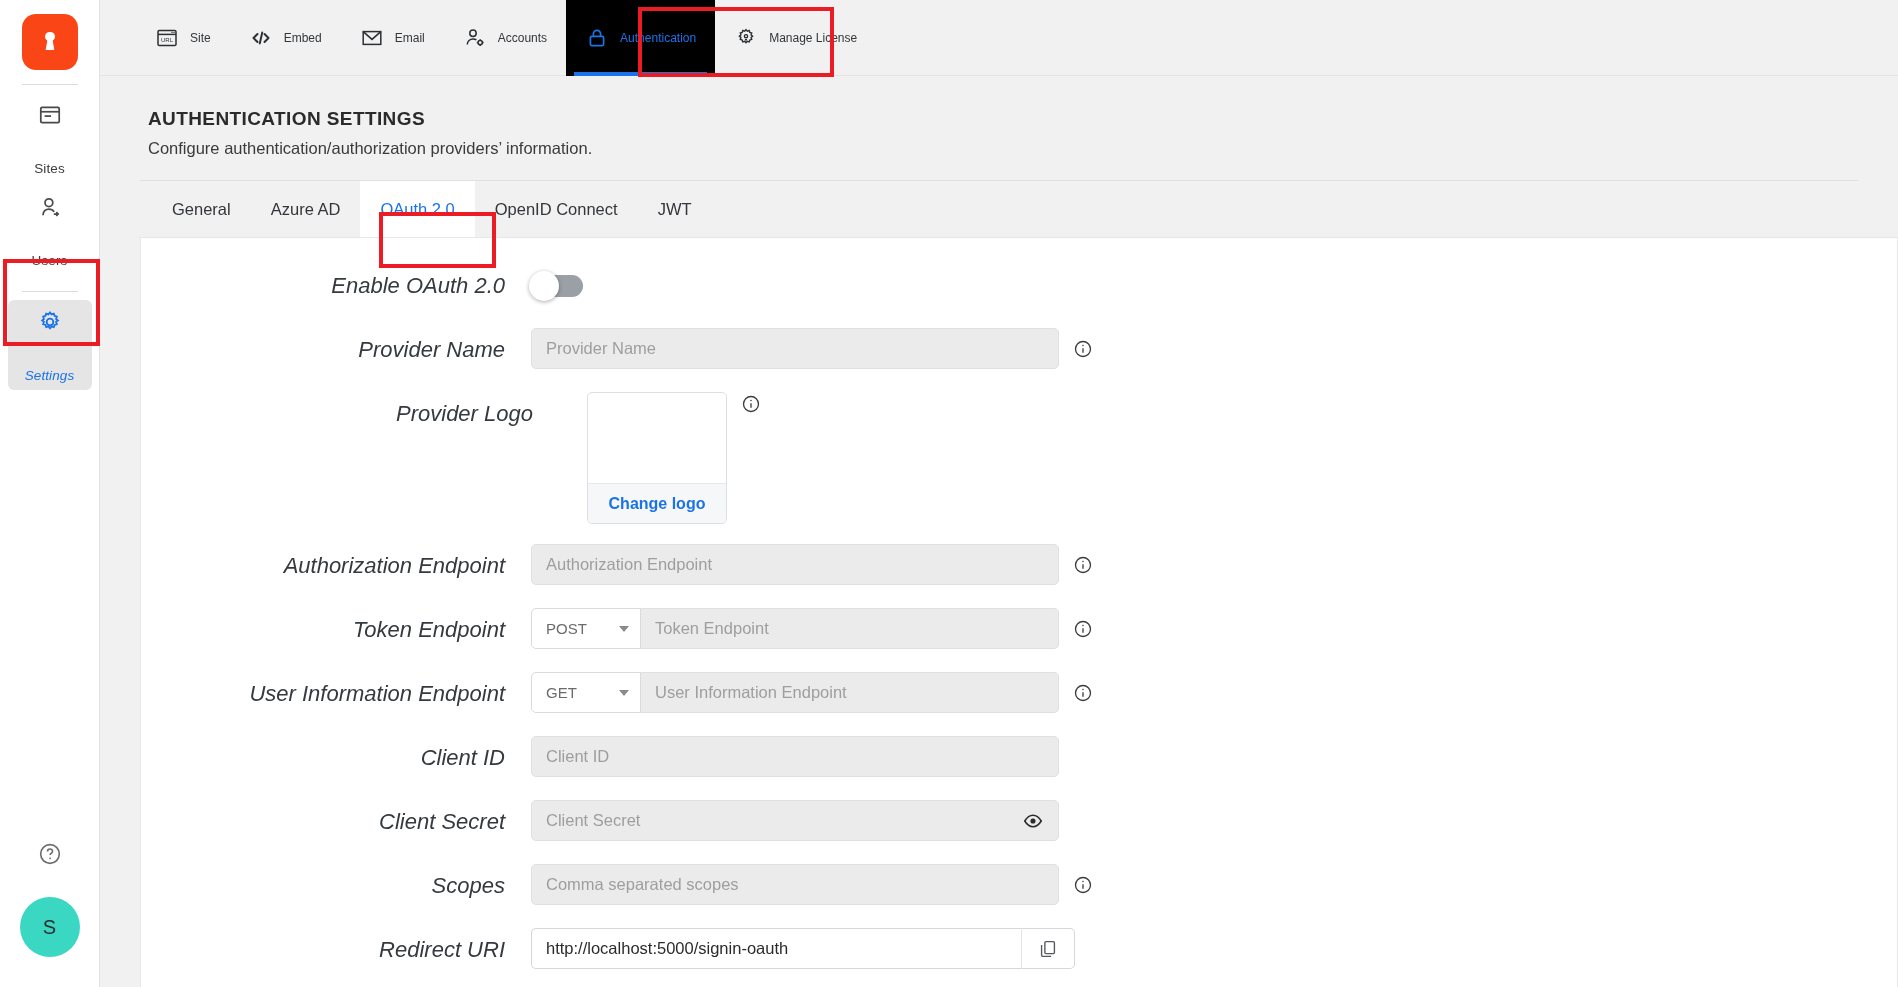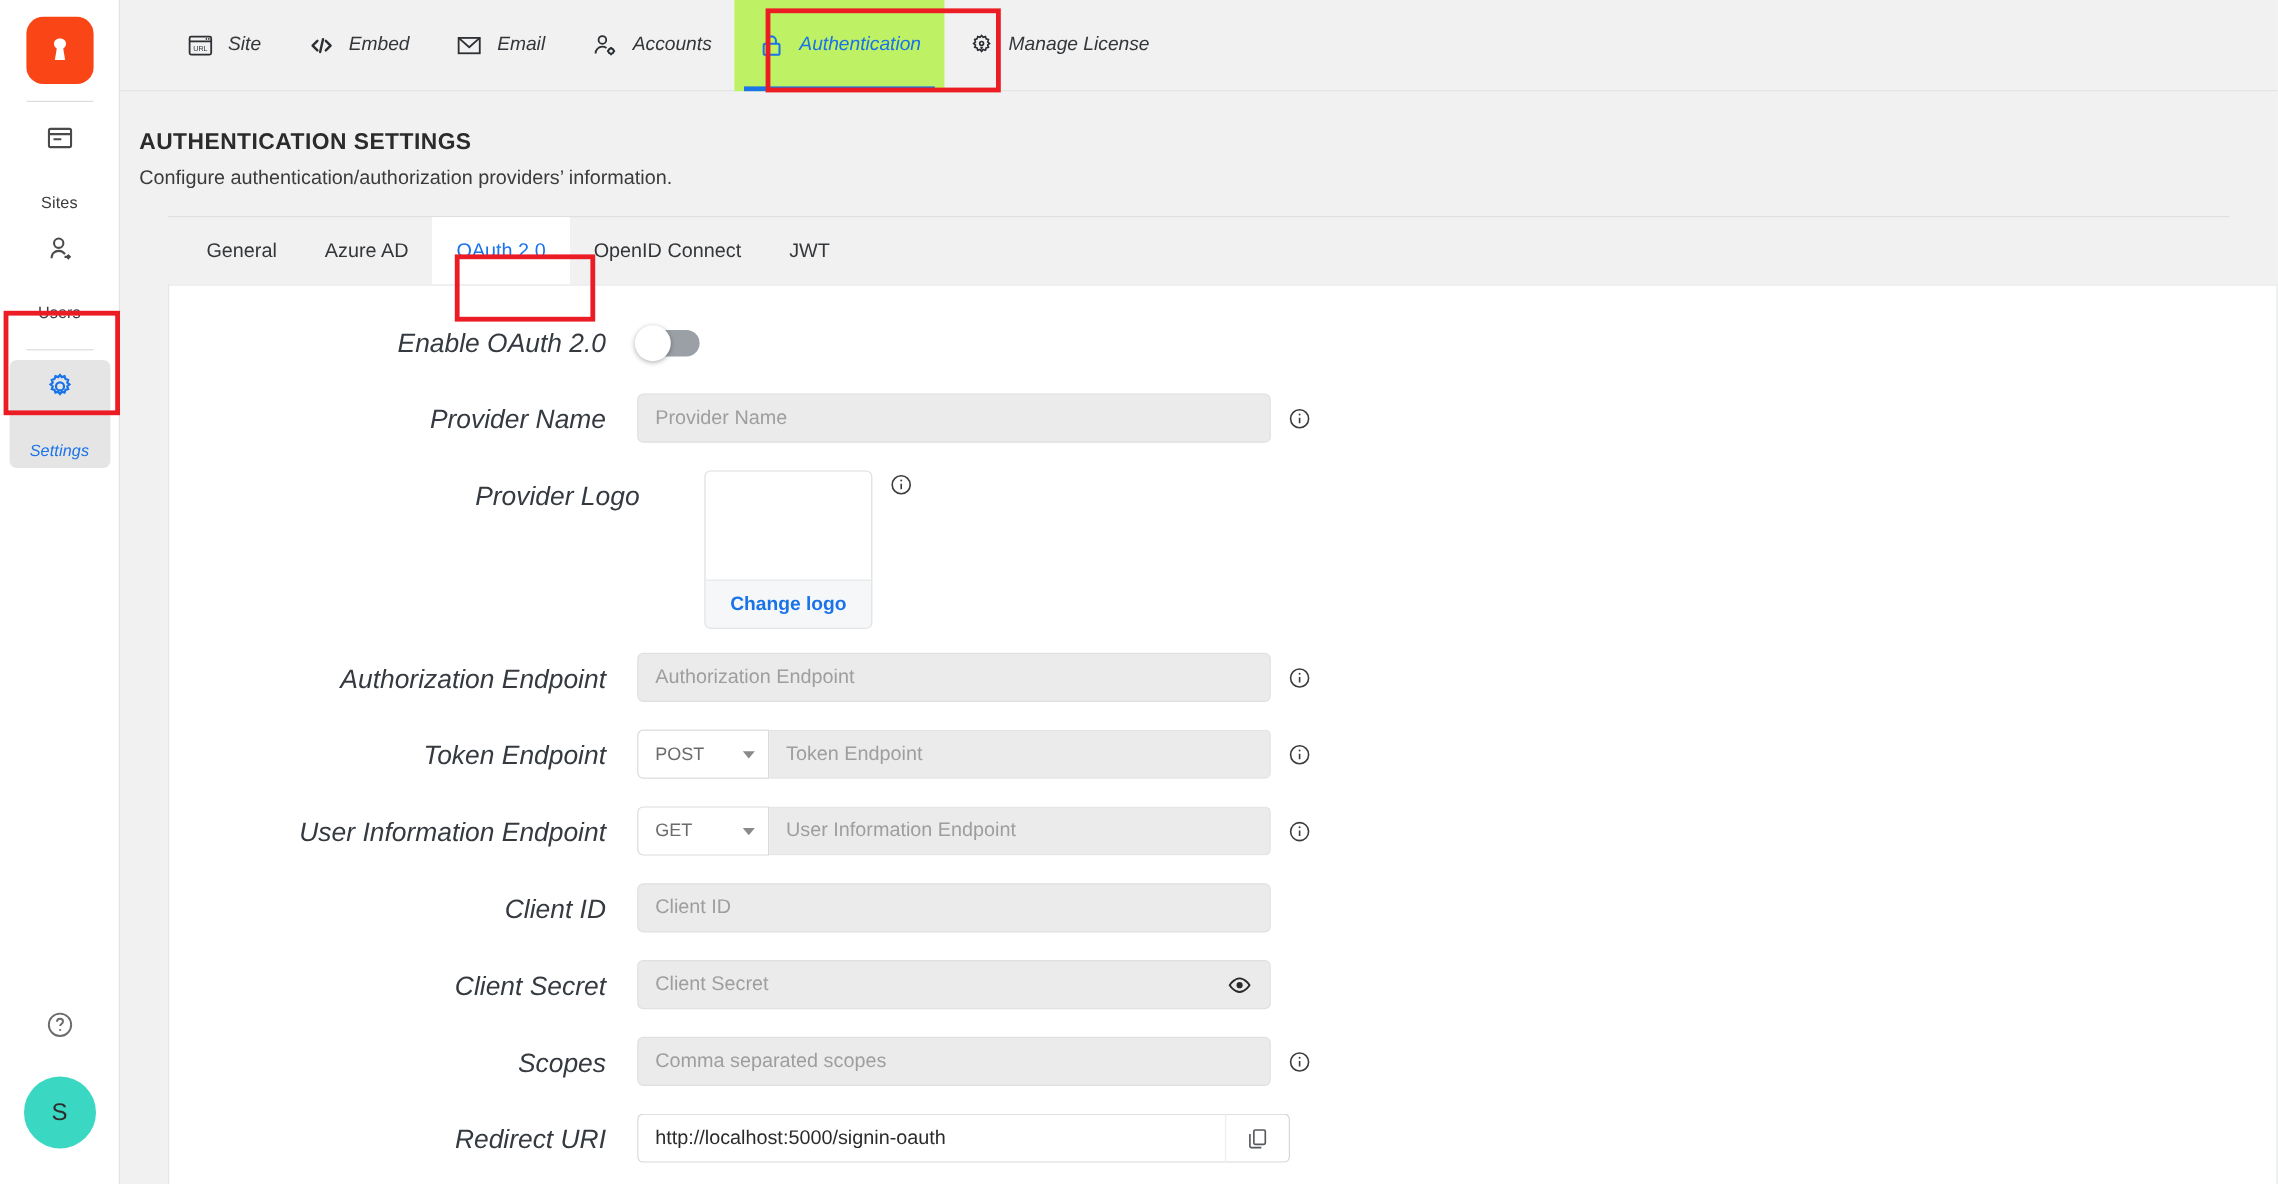--- a/index.html
+++ b/index.html
@@ -64,33 +64,33 @@
     padding-left: 36px;
     background: #f1f1f1;
     border-bottom: 1px solid #e4e4e4;
   }
   .navitem {
     display: flex; align-items: center; gap: 11px;
     height: 76px; padding: 0 19px;
     cursor: pointer; position: relative;
   }
   .navitem .ic { width: 24px; height: 24px; display: block; flex: 0 0 24px; }
-  .navitem .lbl { font-size: 16px; color: #33363a; white-space: nowrap; font-style: italic; }
-  .navitem.active { background: #bef264; }
+  .navitem .lbl { font-size: 12px; color: #33363a; white-space: nowrap; }
+  .navitem.active { background: #000000; }
   .navitem.active .lbl { color: #1a73e8; }
   .navitem.active::after {
     content: ""; position: absolute; left: 8px; right: 8px; bottom: 0;
     height: 4px; background: #1a73e8;
   }
 
   
   .redbox { position: absolute; border: 4px solid #ec1c24; pointer-events: none; z-index: 40; }
 
   .page { flex: 1; overflow: hidden; padding: 0 0 0 0; }
-  .page-head { padding: 32px 0 0 16px; }
+  .page-head { padding: 32px 0 0 16px; margin-left: 32px; }
   .page-title { font-size: 19px; font-weight: 700; color: #2b2b2b; letter-spacing: .4px; }
   .page-sub { font-size: 16.5px; color: #3b3b3b; margin-top: 9px; }
   .head-rule { height: 1px; background: #e0e0e0; margin: 22px 40px 0 40px; }
 
   .tabs { display: flex; align-items: center; height: 56px; padding-left: 52px; position: relative; }
   .tab {
     height: 56px; display: flex; align-items: center; padding: 0 20px;
     font-size: 16.5px; color: #33363a; cursor: pointer; white-space: nowrap;
   }
   .tab.active { color: #1a73e8; background: #ffffff; }

